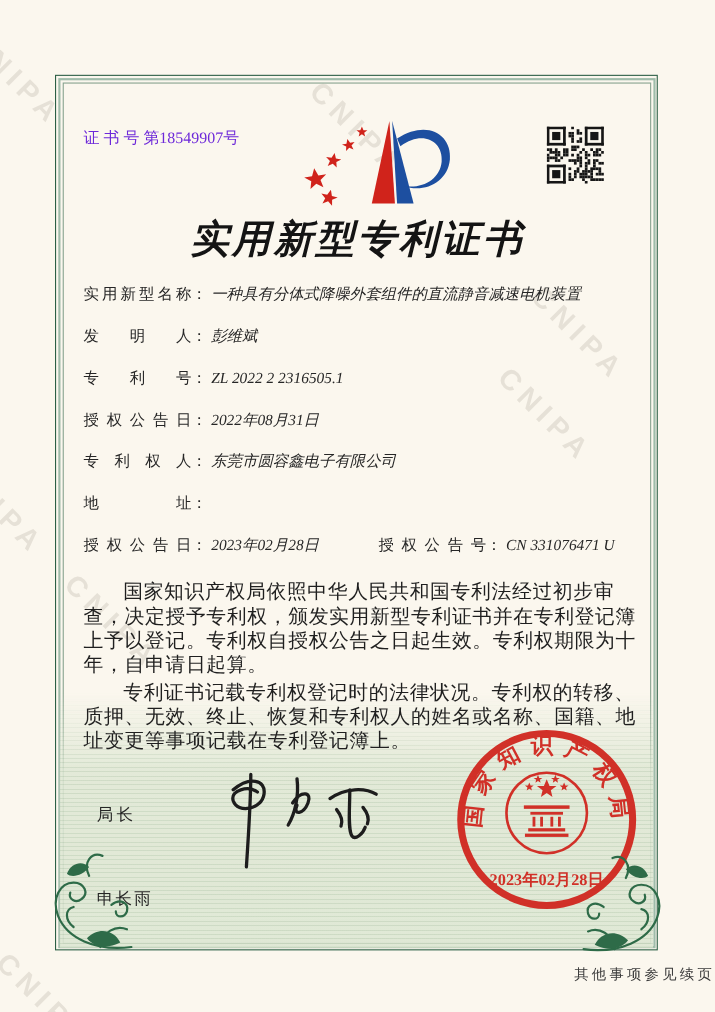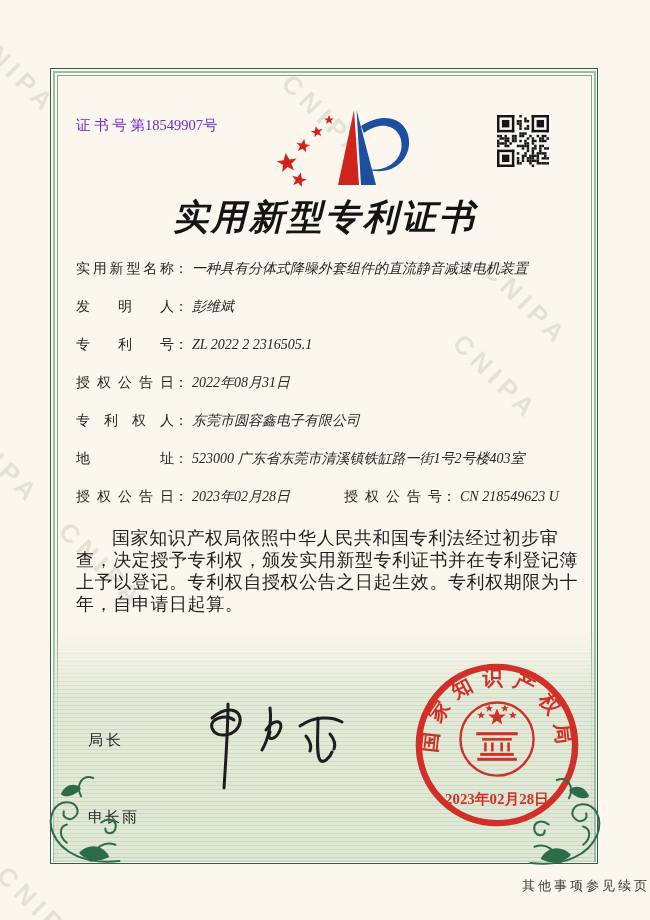--- a/index.html
+++ b/index.html
@@ -264,35 +264,35 @@
       <span class="val">2022年08月31日</span>
     </div>
     <div class="frow">
       <span class="lbl">专利权人</span>
         <span class="colon">：</span>
       <span class="val">东莞市圆容鑫电子有限公司</span>
     </div>
     <div class="frow">
       <span class="lbl">地址</span>
         <span class="colon">：</span>
-      <span class="val">523000 广东省东莞市清溪镇铁缸路一街1号2号楼403室</span>
     </div>
     <div class="frow">
       <span class="lbl">授权公告日</span>
         <span class="colon">：</span>
       <span class="val pairfix">2023年02月28日</span>
       <span class="pairgap"></span>
       <span class="lbl">授权公告号</span>
         <span class="colon">：</span>
-      <span class="val">CN 218549623 U</span>
+      <span class="val">CN 331076471 U</span>
     </div>
   </div>
 
   <div class="paras">
     <p>国家知识产权局依照中华人民共和国专利法经过初步审查，决定授予专利权，颁发实用新型专利证书并在专利登记簿上予以登记。专利权自授权公告之日起生效。专利权期限为十年，自申请日起算。</p>
+    <p>专利证书记载专利权登记时的法律状况。专利权的转移、质押、无效、终止、恢复和专利权人的姓名或名称、国籍、地址变更等事项记载在专利登记簿上。</p>
   </div>
 
   <div class="sig-title">局长</div>
   <div class="sig-name">申长雨</div>
 
   <div class="signature">
     <svg viewBox="0 0 175 100" width="175" height="100">
       <g stroke="#1d1d1d" stroke-width="3" fill="none" stroke-linecap="round" stroke-linejoin="round">
         <path d="M30 22 C44 10 60 12 58 26 C56 40 34 44 30 32 C27 22 44 18 52 24"></path>
         <path d="M46 8 C46 30 44 62 42 92"></path>

